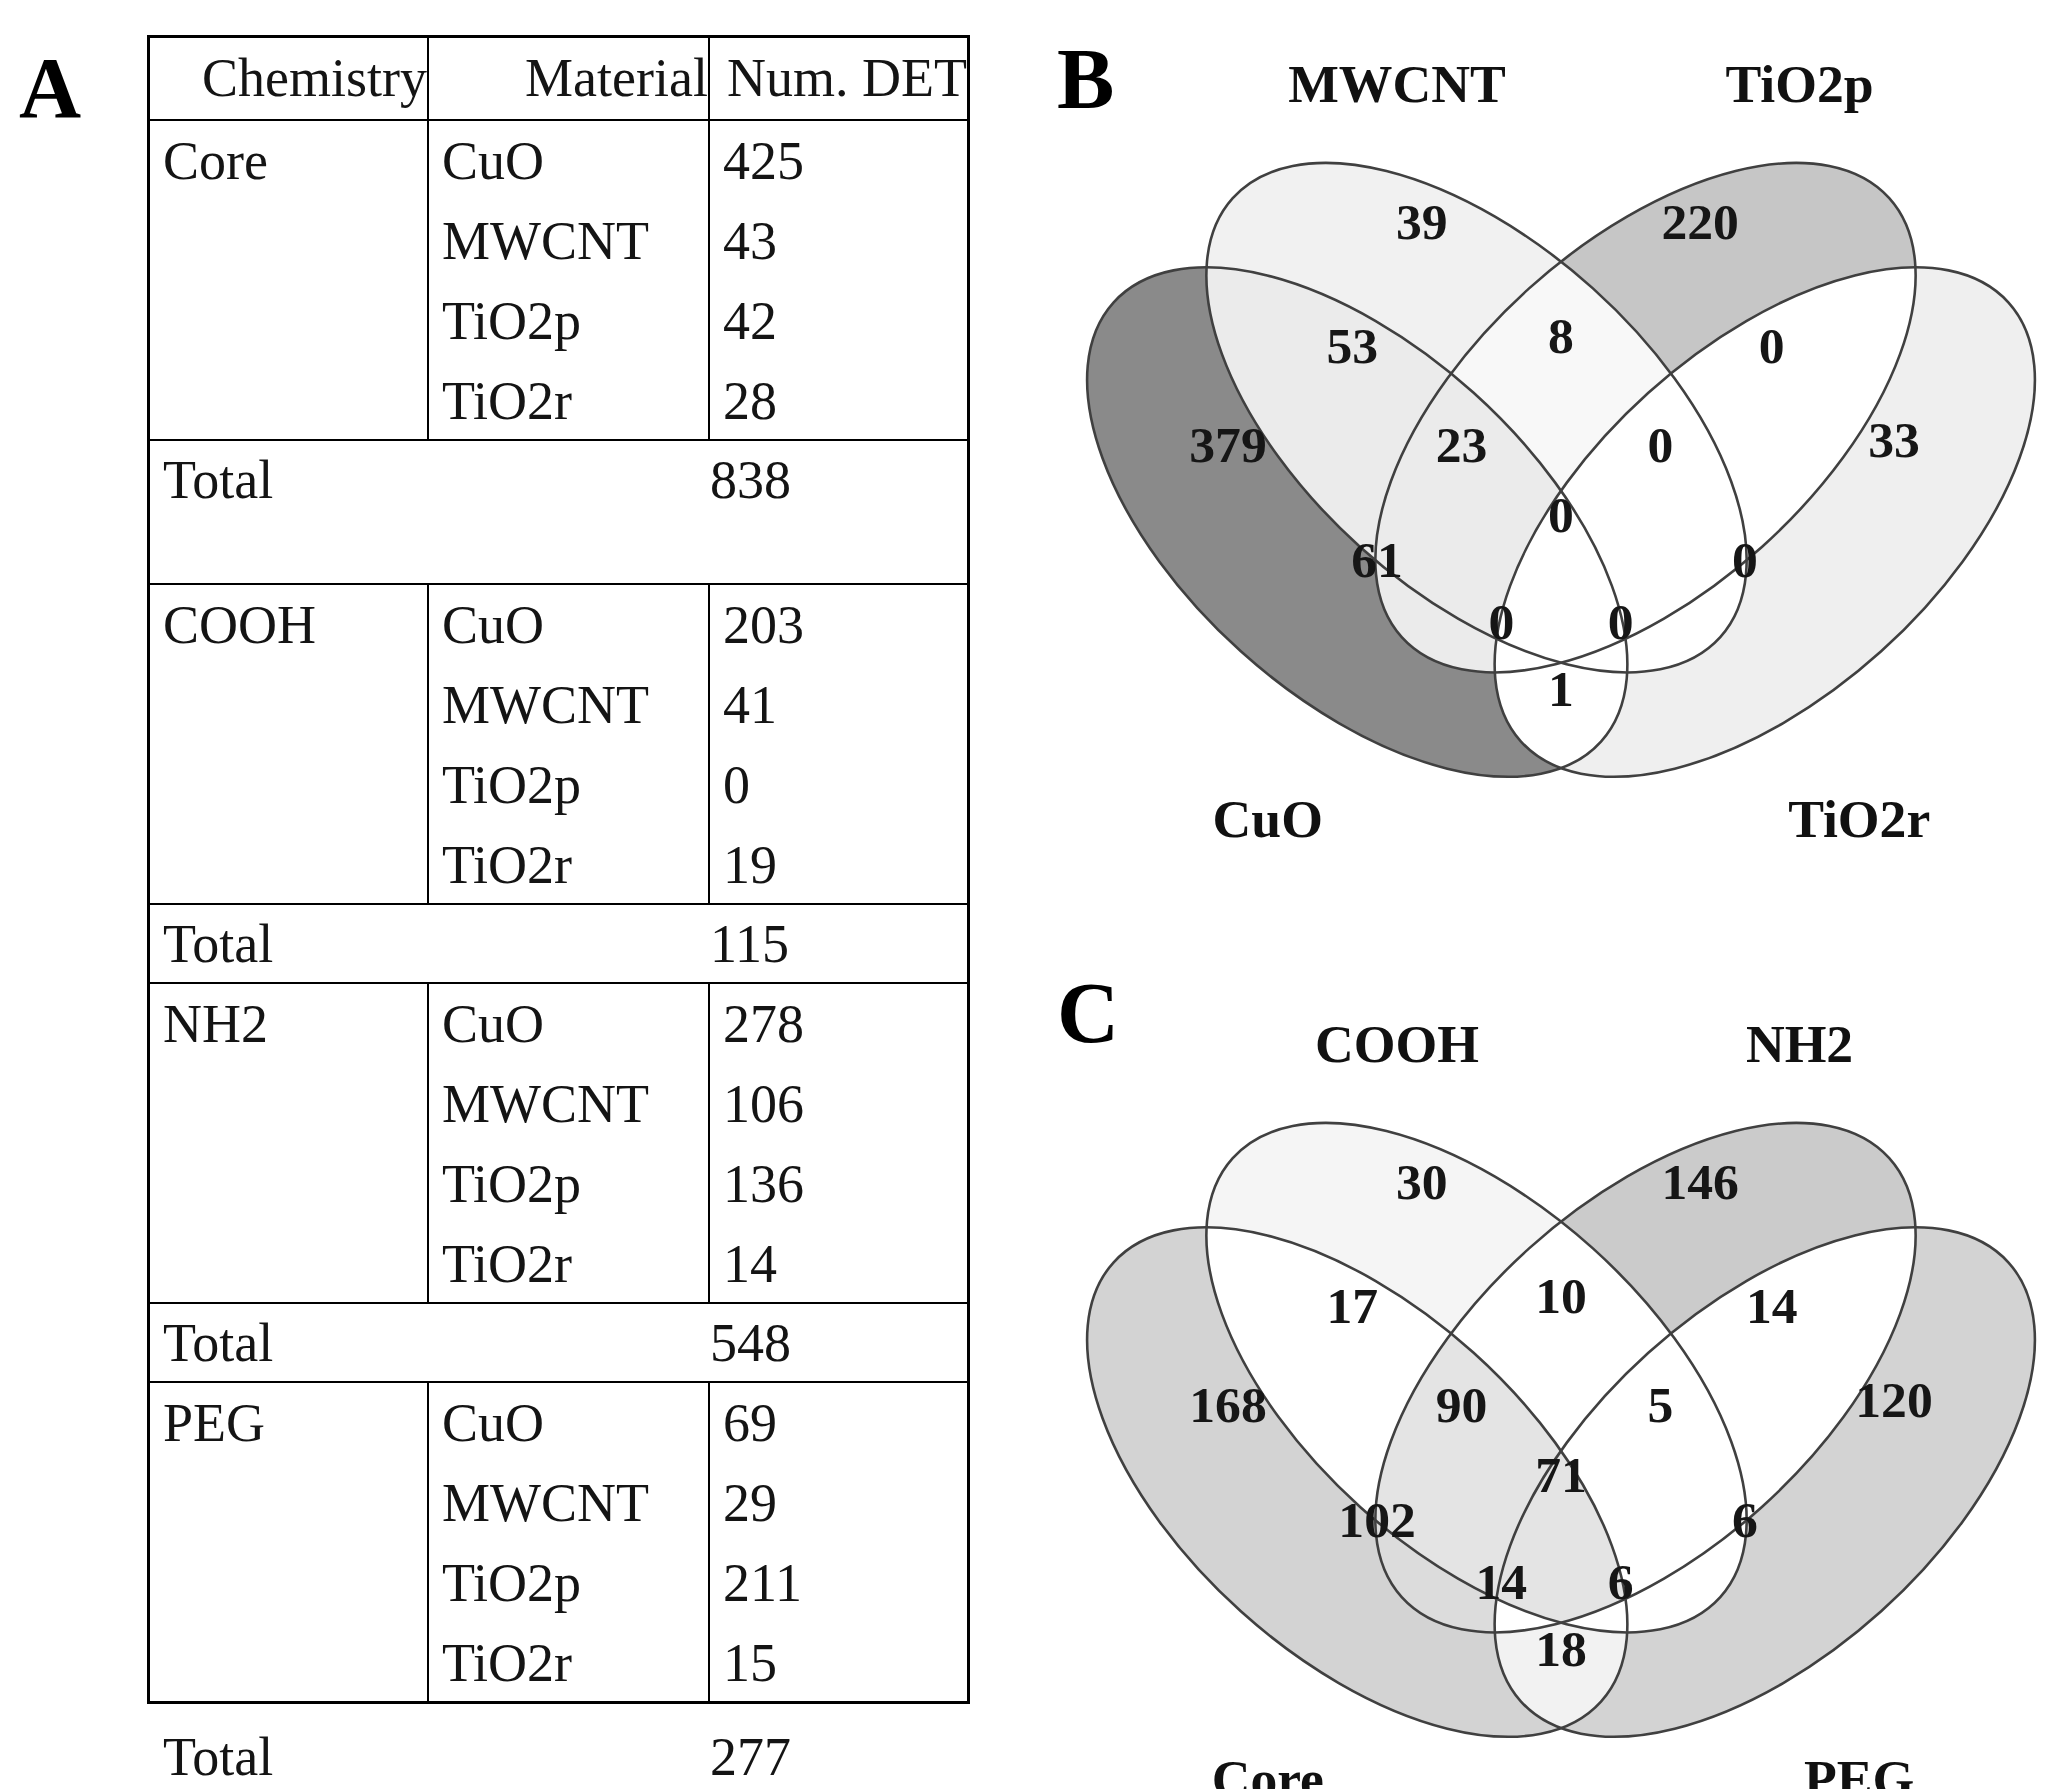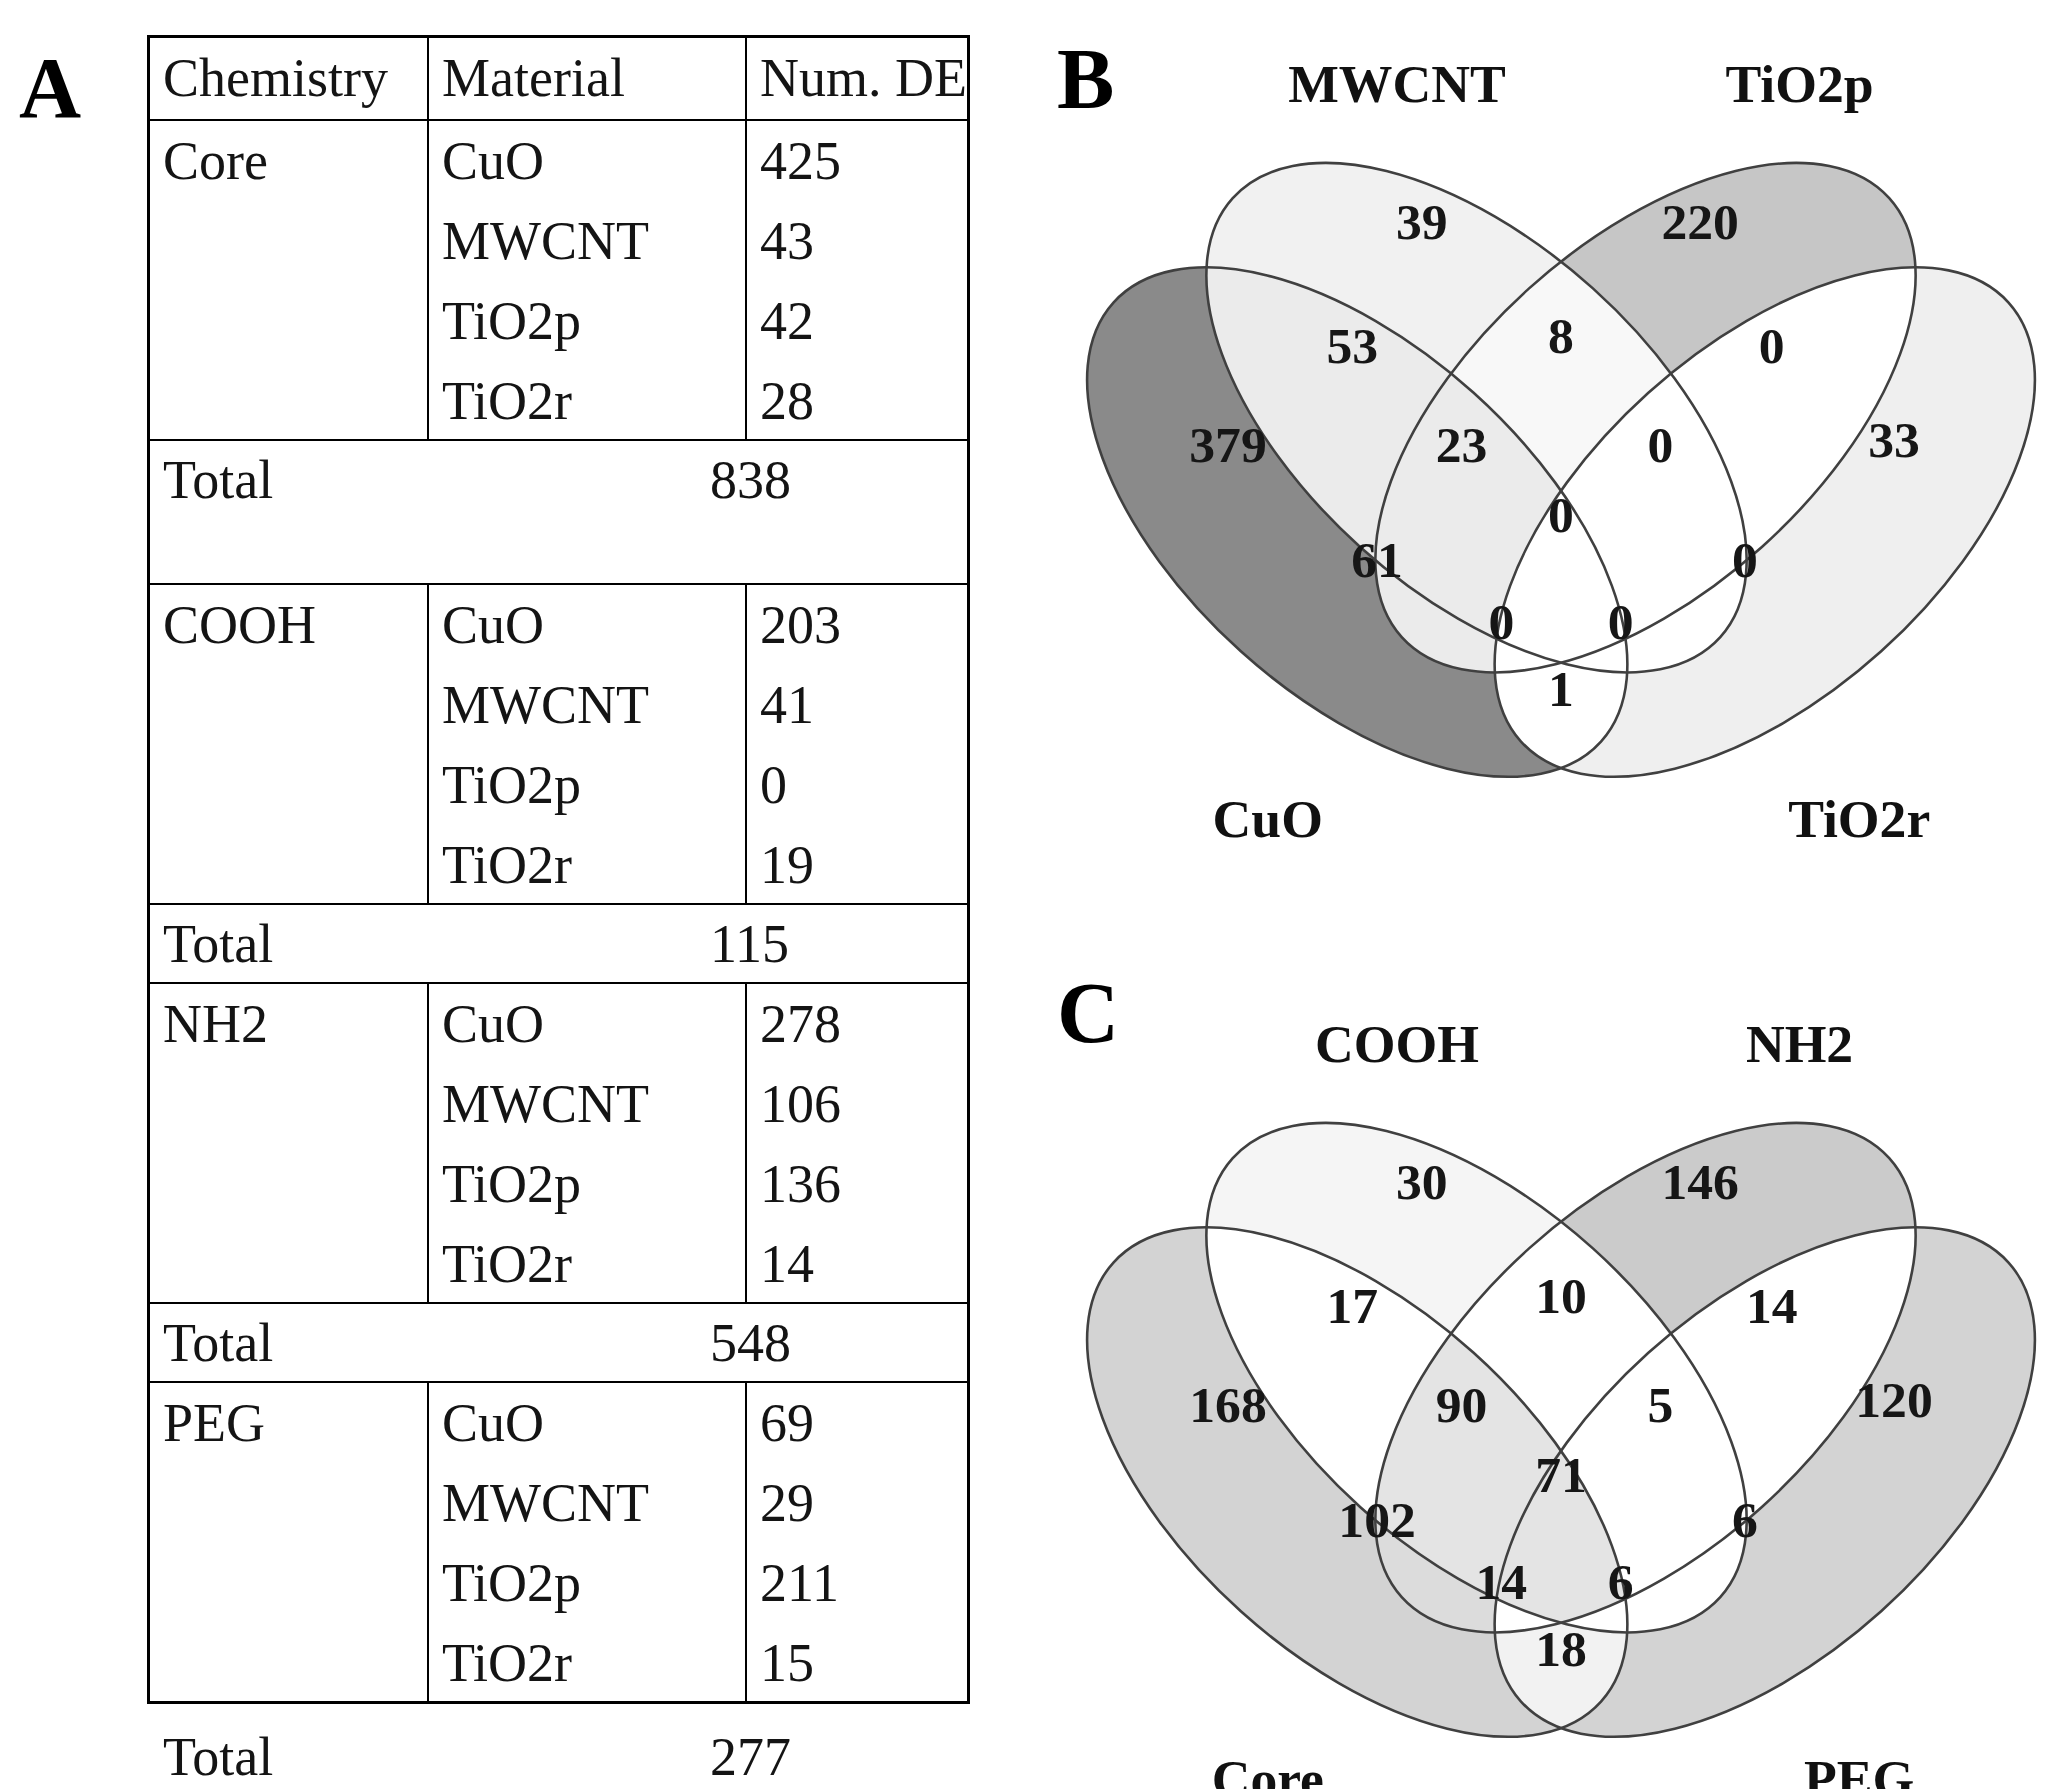--- a/index.html
+++ b/index.html
@@ -17,24 +17,24 @@
   #letterC{left:1057px;top:970px;}
 
   
   .dtable{
     position:absolute;left:147px;top:35px;width:823px;
     border:3.5px solid #000;background:#fff;box-sizing:border-box;
     font-size:54px;
   }
   .trow{display:flex;}
   .thead{height:81px;border-bottom:2.6px solid #000;}
-  .thead .cell{line-height:81px;}
+  .thead .cell{line-height:81px;text-align:right;}
   .cell{box-sizing:border-box;padding-left:13px;overflow:hidden;white-space:nowrap;}
   .c1{width:279px;border-right:2.6px solid #000;}
-  .c2{width:318px;border-right:2.6px solid #000;}
+  .c2{width:281px;border-right:2.6px solid #000;}
   .c3{flex:1;}
   .tblock{height:318px;border-bottom:2.6px solid #000;}
   .tblock.last{border-bottom:none;}
   .tblock .line{line-height:80px;height:80px;}
   .ttotal{position:relative;border-bottom:2.6px solid #000;box-sizing:border-box;}
   .ttotal .tlabel{position:absolute;left:13px;top:5.2px;line-height:69px;}
   .ttotal .tnum{position:absolute;left:560px;top:5.2px;line-height:69px;}
   .outside-total{
     position:absolute;left:150px;top:1726px;width:816px;font-size:54px;
   }

